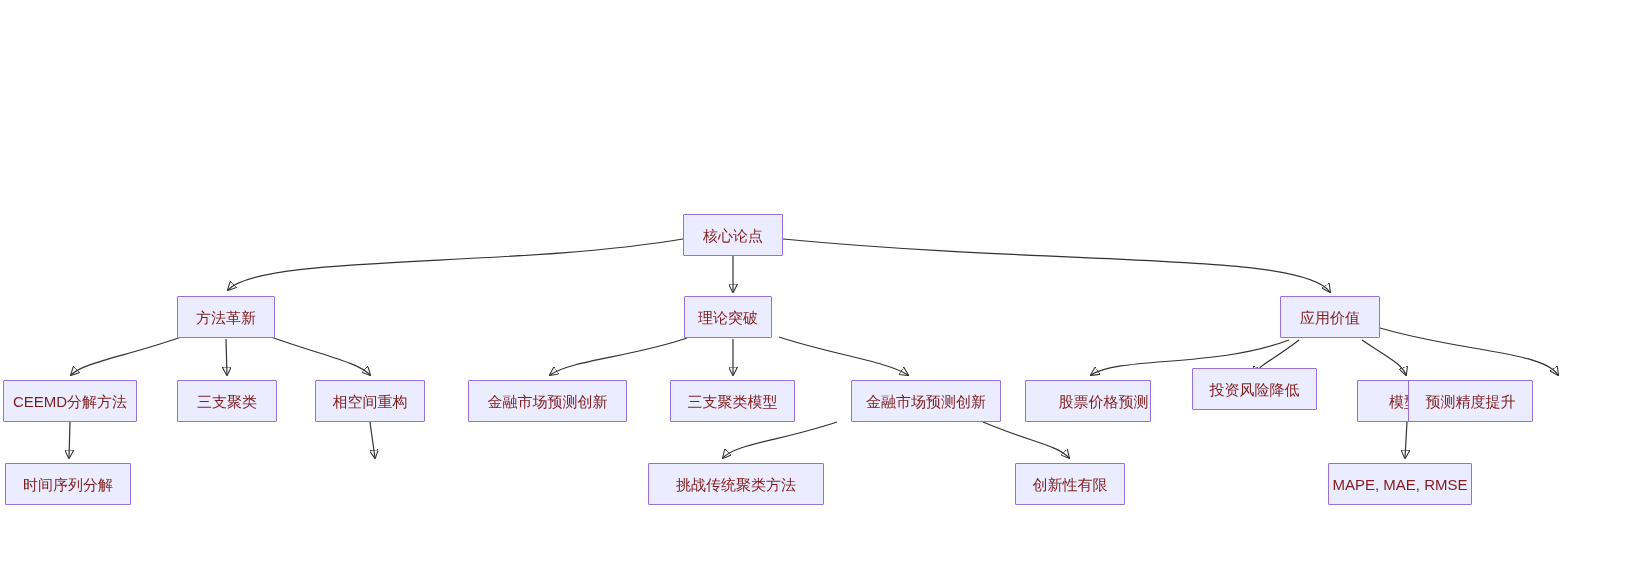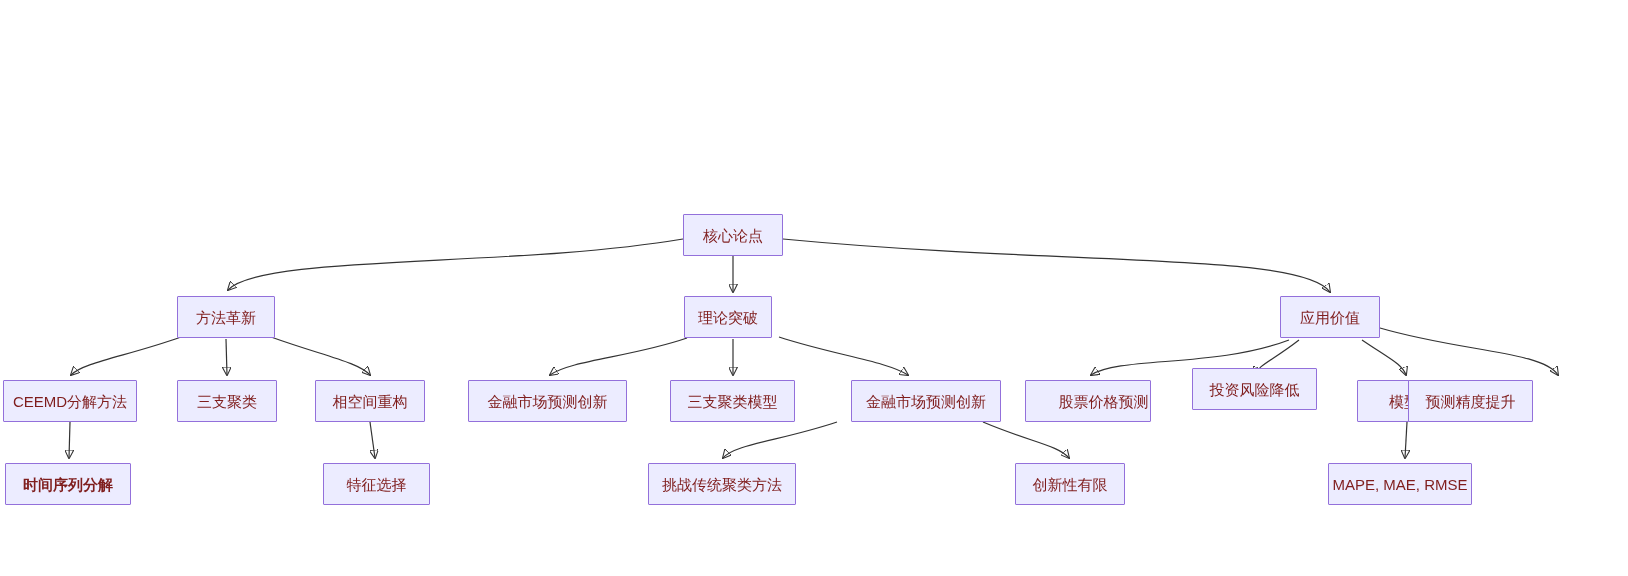--- a/index.html
+++ b/index.html
@@ -85,19 +85,18 @@
   <div class="node" style="left:177px; top:380px; width:100px;">三支聚类</div>
   <div class="node" style="left:315px; top:380px; width:110px;">相空间重构</div>
   <div class="node" style="left:468px; top:380px; width:159px;">金融市场预测创新</div>
   <div class="node" style="left:670px; top:380px; width:125px;">三支聚类模型</div>
   <div class="node" style="left:835px; top:380px; width:150px;margin-left:16px;">金融市场预测创新</div>
   <div class="node" style="left:1025px; top:380px; width:126px;padding-left:31px;">股票价格预测</div>
   <div class="node" style="left:1192px; top:368px; width:125px;">投资风险降低</div>
   <div class="node" style="left:1357px; top:380px; width:124px;">模型验证</div>
   <div class="node" style="left:1408px; top:380px; width:125px;">预测精度提升</div>
 
-  <div class="node" style="left:5px; top:463px; width:126px;font-weight:bold;">时间序列分解</div>
-  <div class="node" style="left:323px; top:463px; width:107px;">特征选择</div>
-  <div class="node" style="left:648px; top:463px; width:148px;">挑战传统聚类方法</div>
+  <div class="node" style="left:5px; top:463px; width:126px;">时间序列分解</div>
+  <div class="node" style="left:648px; top:463px; width:176px;">挑战传统聚类方法</div>
   <div class="node" style="left:1015px; top:463px; width:110px;">创新性有限</div>
   <div class="node" style="left:1328px; top:463px; width:144px;">MAPE, MAE, RMSE</div>
 
 </div>
 
 </body></html>

